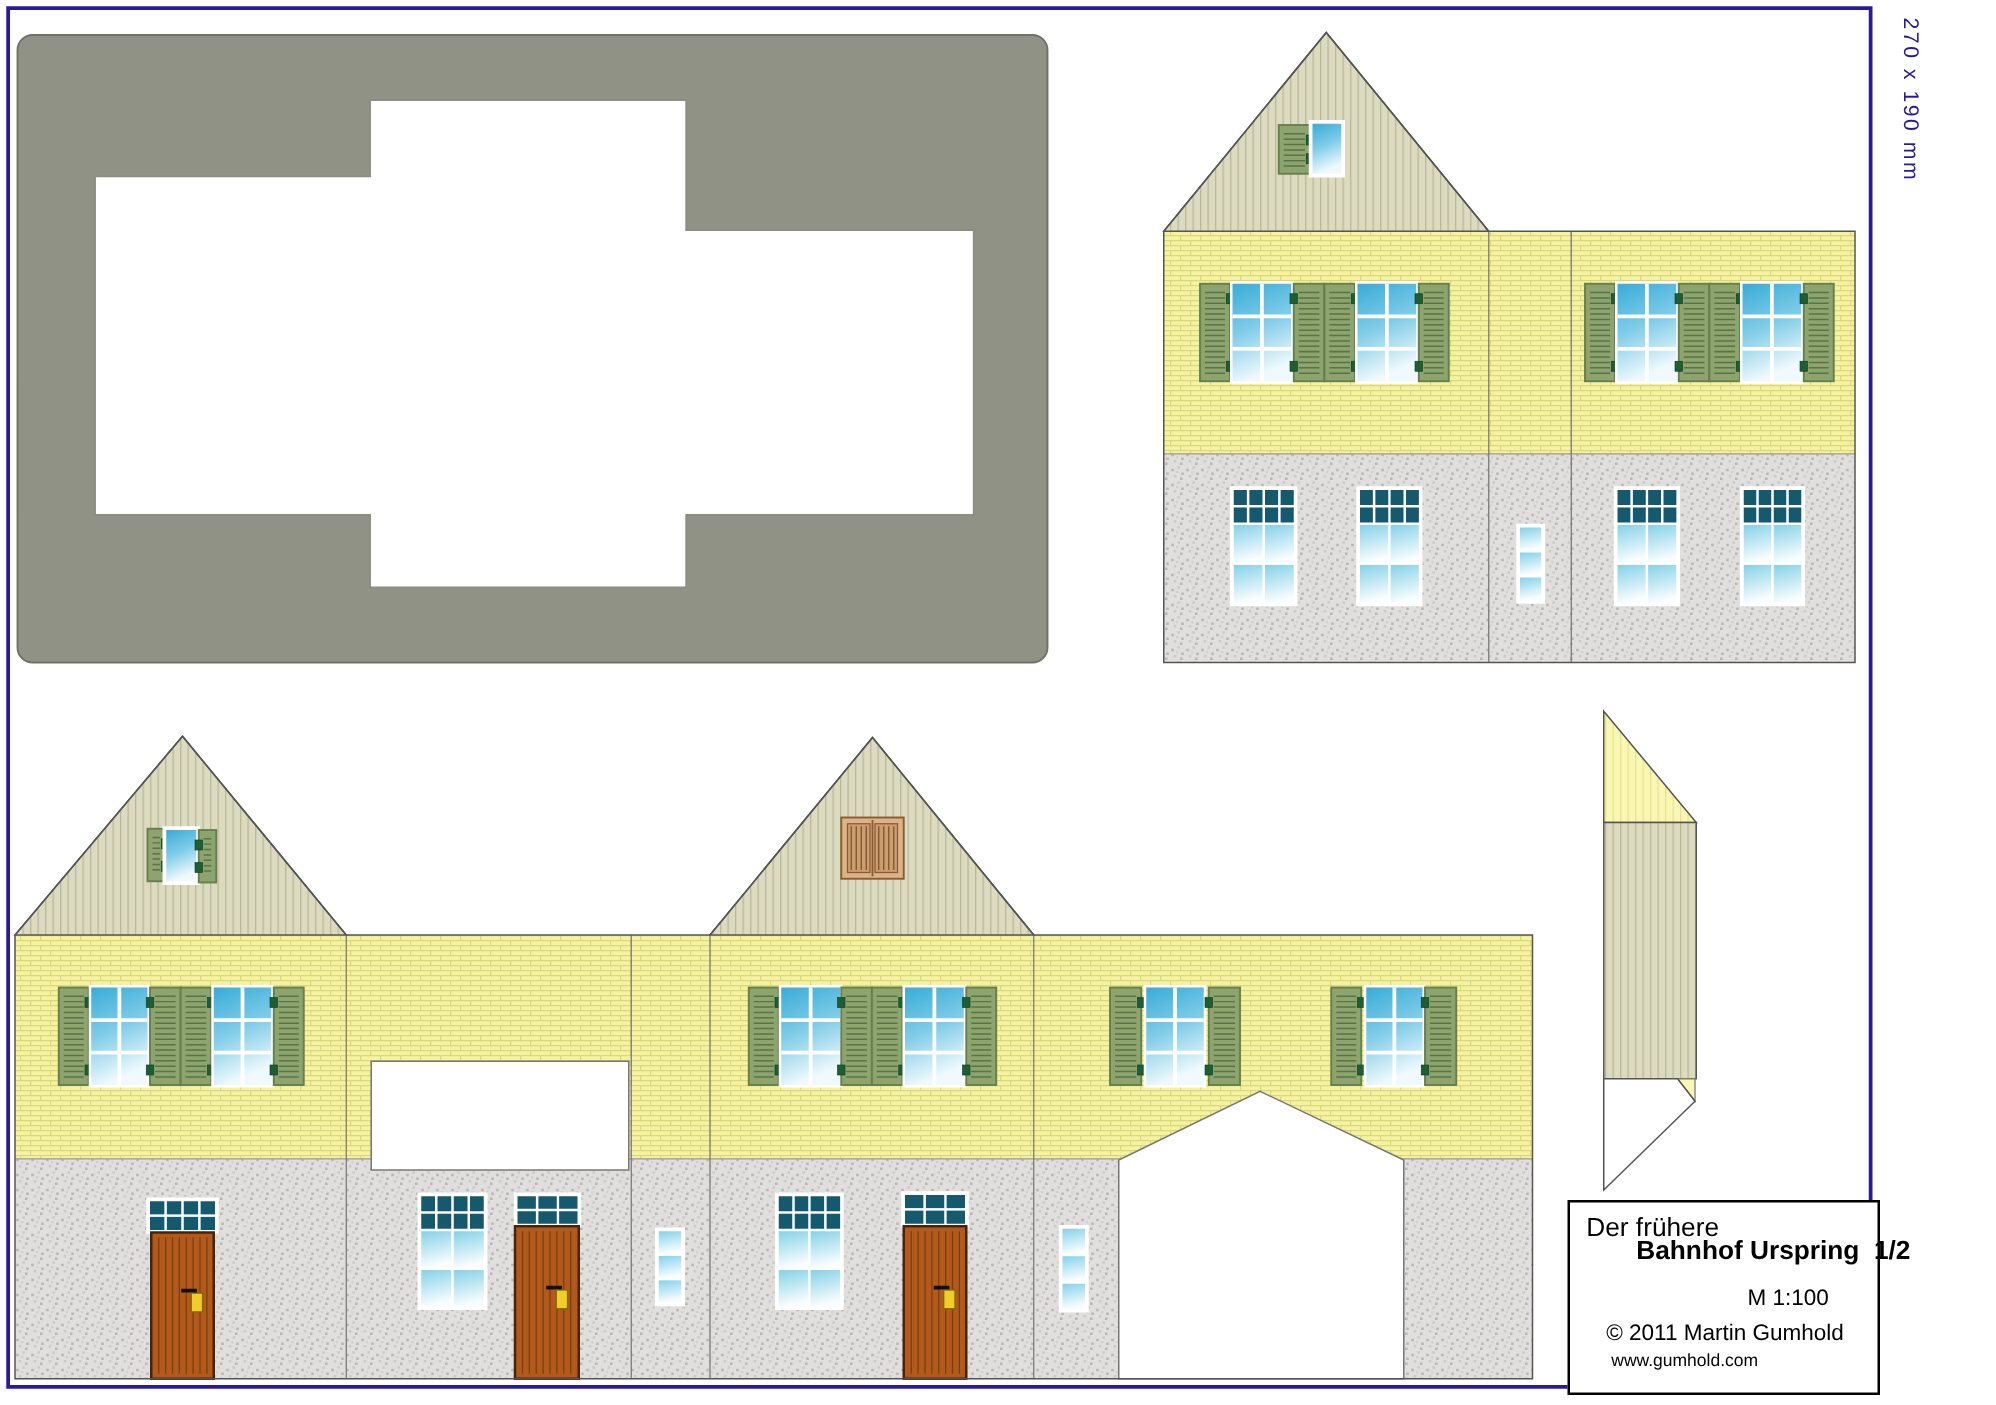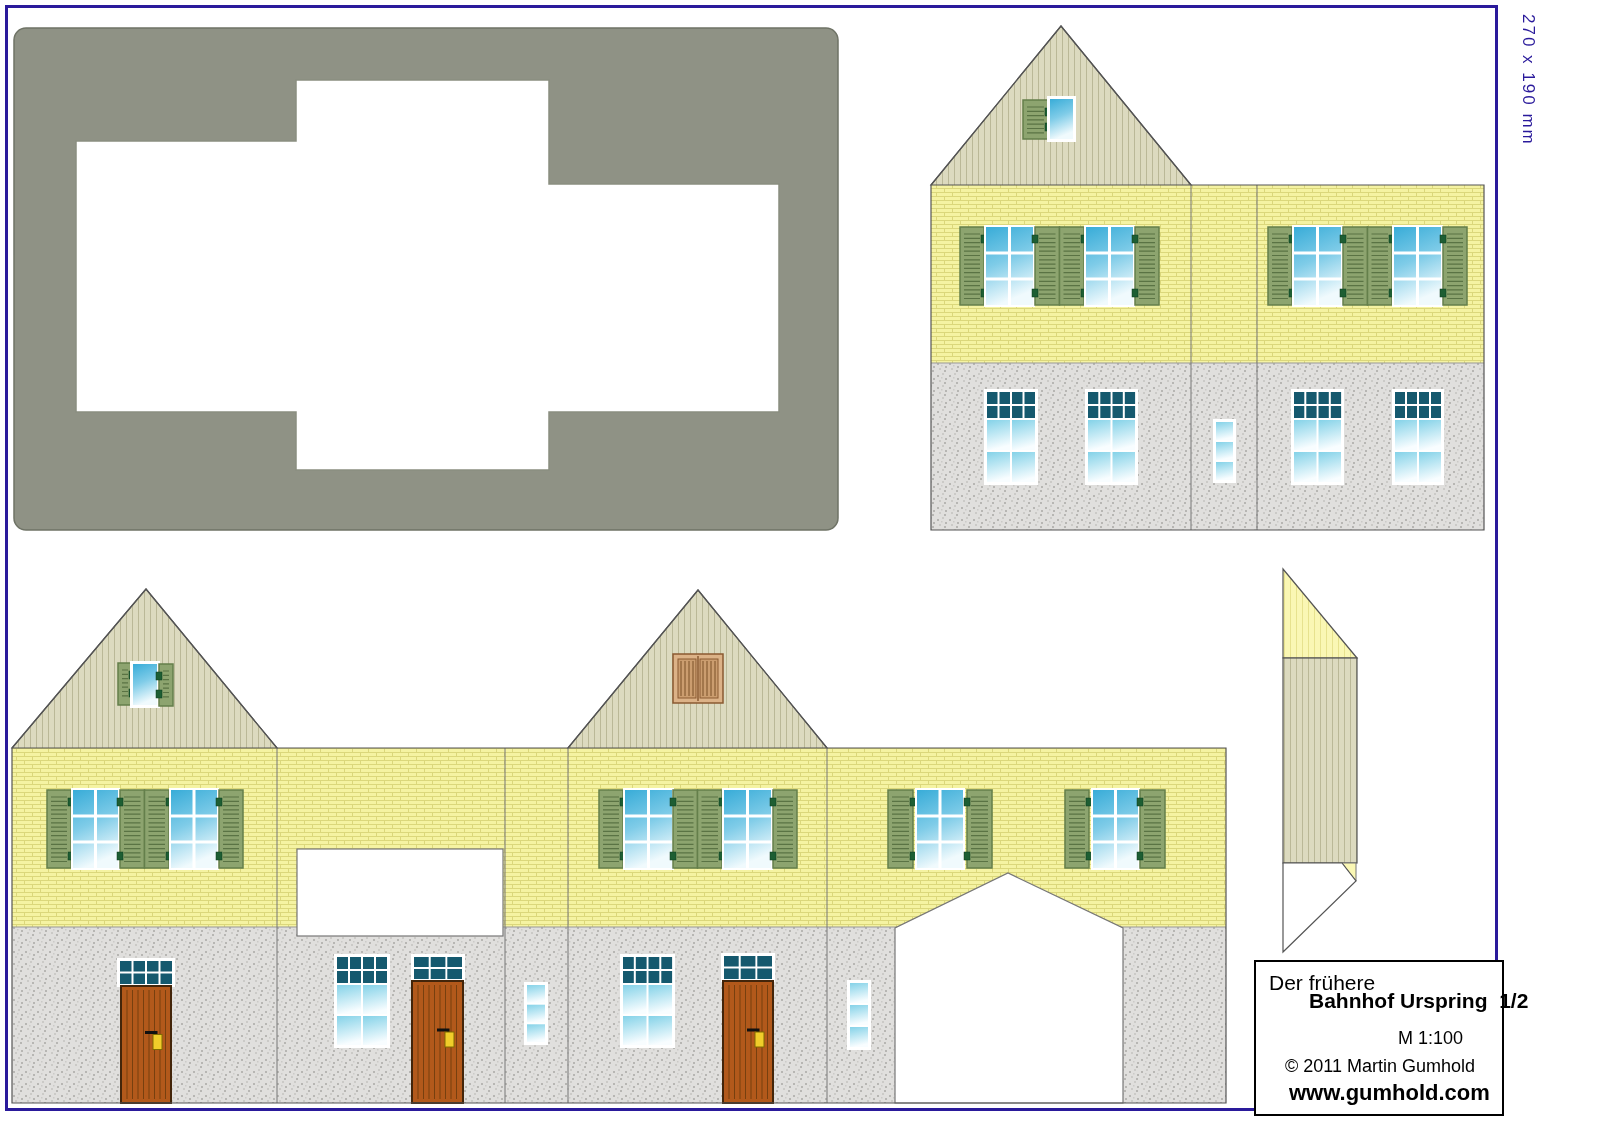--- a/index.html
+++ b/index.html
@@ -9,21 +9,21 @@
         border:3px solid #2a1a9b;box-sizing:border-box;pointer-events:none;}
   .sheet-canvas{position:absolute;left:0;top:0;width:1597px;height:1124px;}
   .dim-label{position:absolute;left:1518px;top:14px;writing-mode:vertical-rl;
         color:#2a1a9b;font-size:17px;letter-spacing:2px;white-space:pre;}
   .title-block{position:absolute;left:1254px;top:960px;width:250px;height:156px;
         border:2px solid #000;box-sizing:border-box;background:#fff;}
   .title-block .t1{position:absolute;left:13px;top:9px;font-size:21px;color:#000;}
   .title-block .t2{position:absolute;left:13px;top:27px;font-size:21px;font-weight:bold;color:#000;white-space:pre;margin-left:40px;}
   .title-block .t3{position:absolute;left:126px;top:66px;font-size:18px;color:#000;margin-left:16px;}
   .title-block .t4{position:absolute;left:29px;top:94px;font-size:18px;color:#000;}
-  .title-block .t5{position:absolute;left:33px;top:118px;font-size:22px;font-weight:bold;color:#000;}
+  .title-block .t5{position:absolute;left:33px;top:118px;font-size:14px;font-weight:normal;color:#000;}
 </style>
 </head>
 <body>
 
 <div class="page">
   <div class="sheet-canvas">
     <svg id="sheet-svg" width="1597" height="1124" viewBox="0 0 1597 1124" xmlns="http://www.w3.org/2000/svg">
         <defs>
           <linearGradient id="gwin" x1="0" y1="0" x2="0.25" y2="1">
             <stop offset="0" stop-color="#38acd8"></stop>

